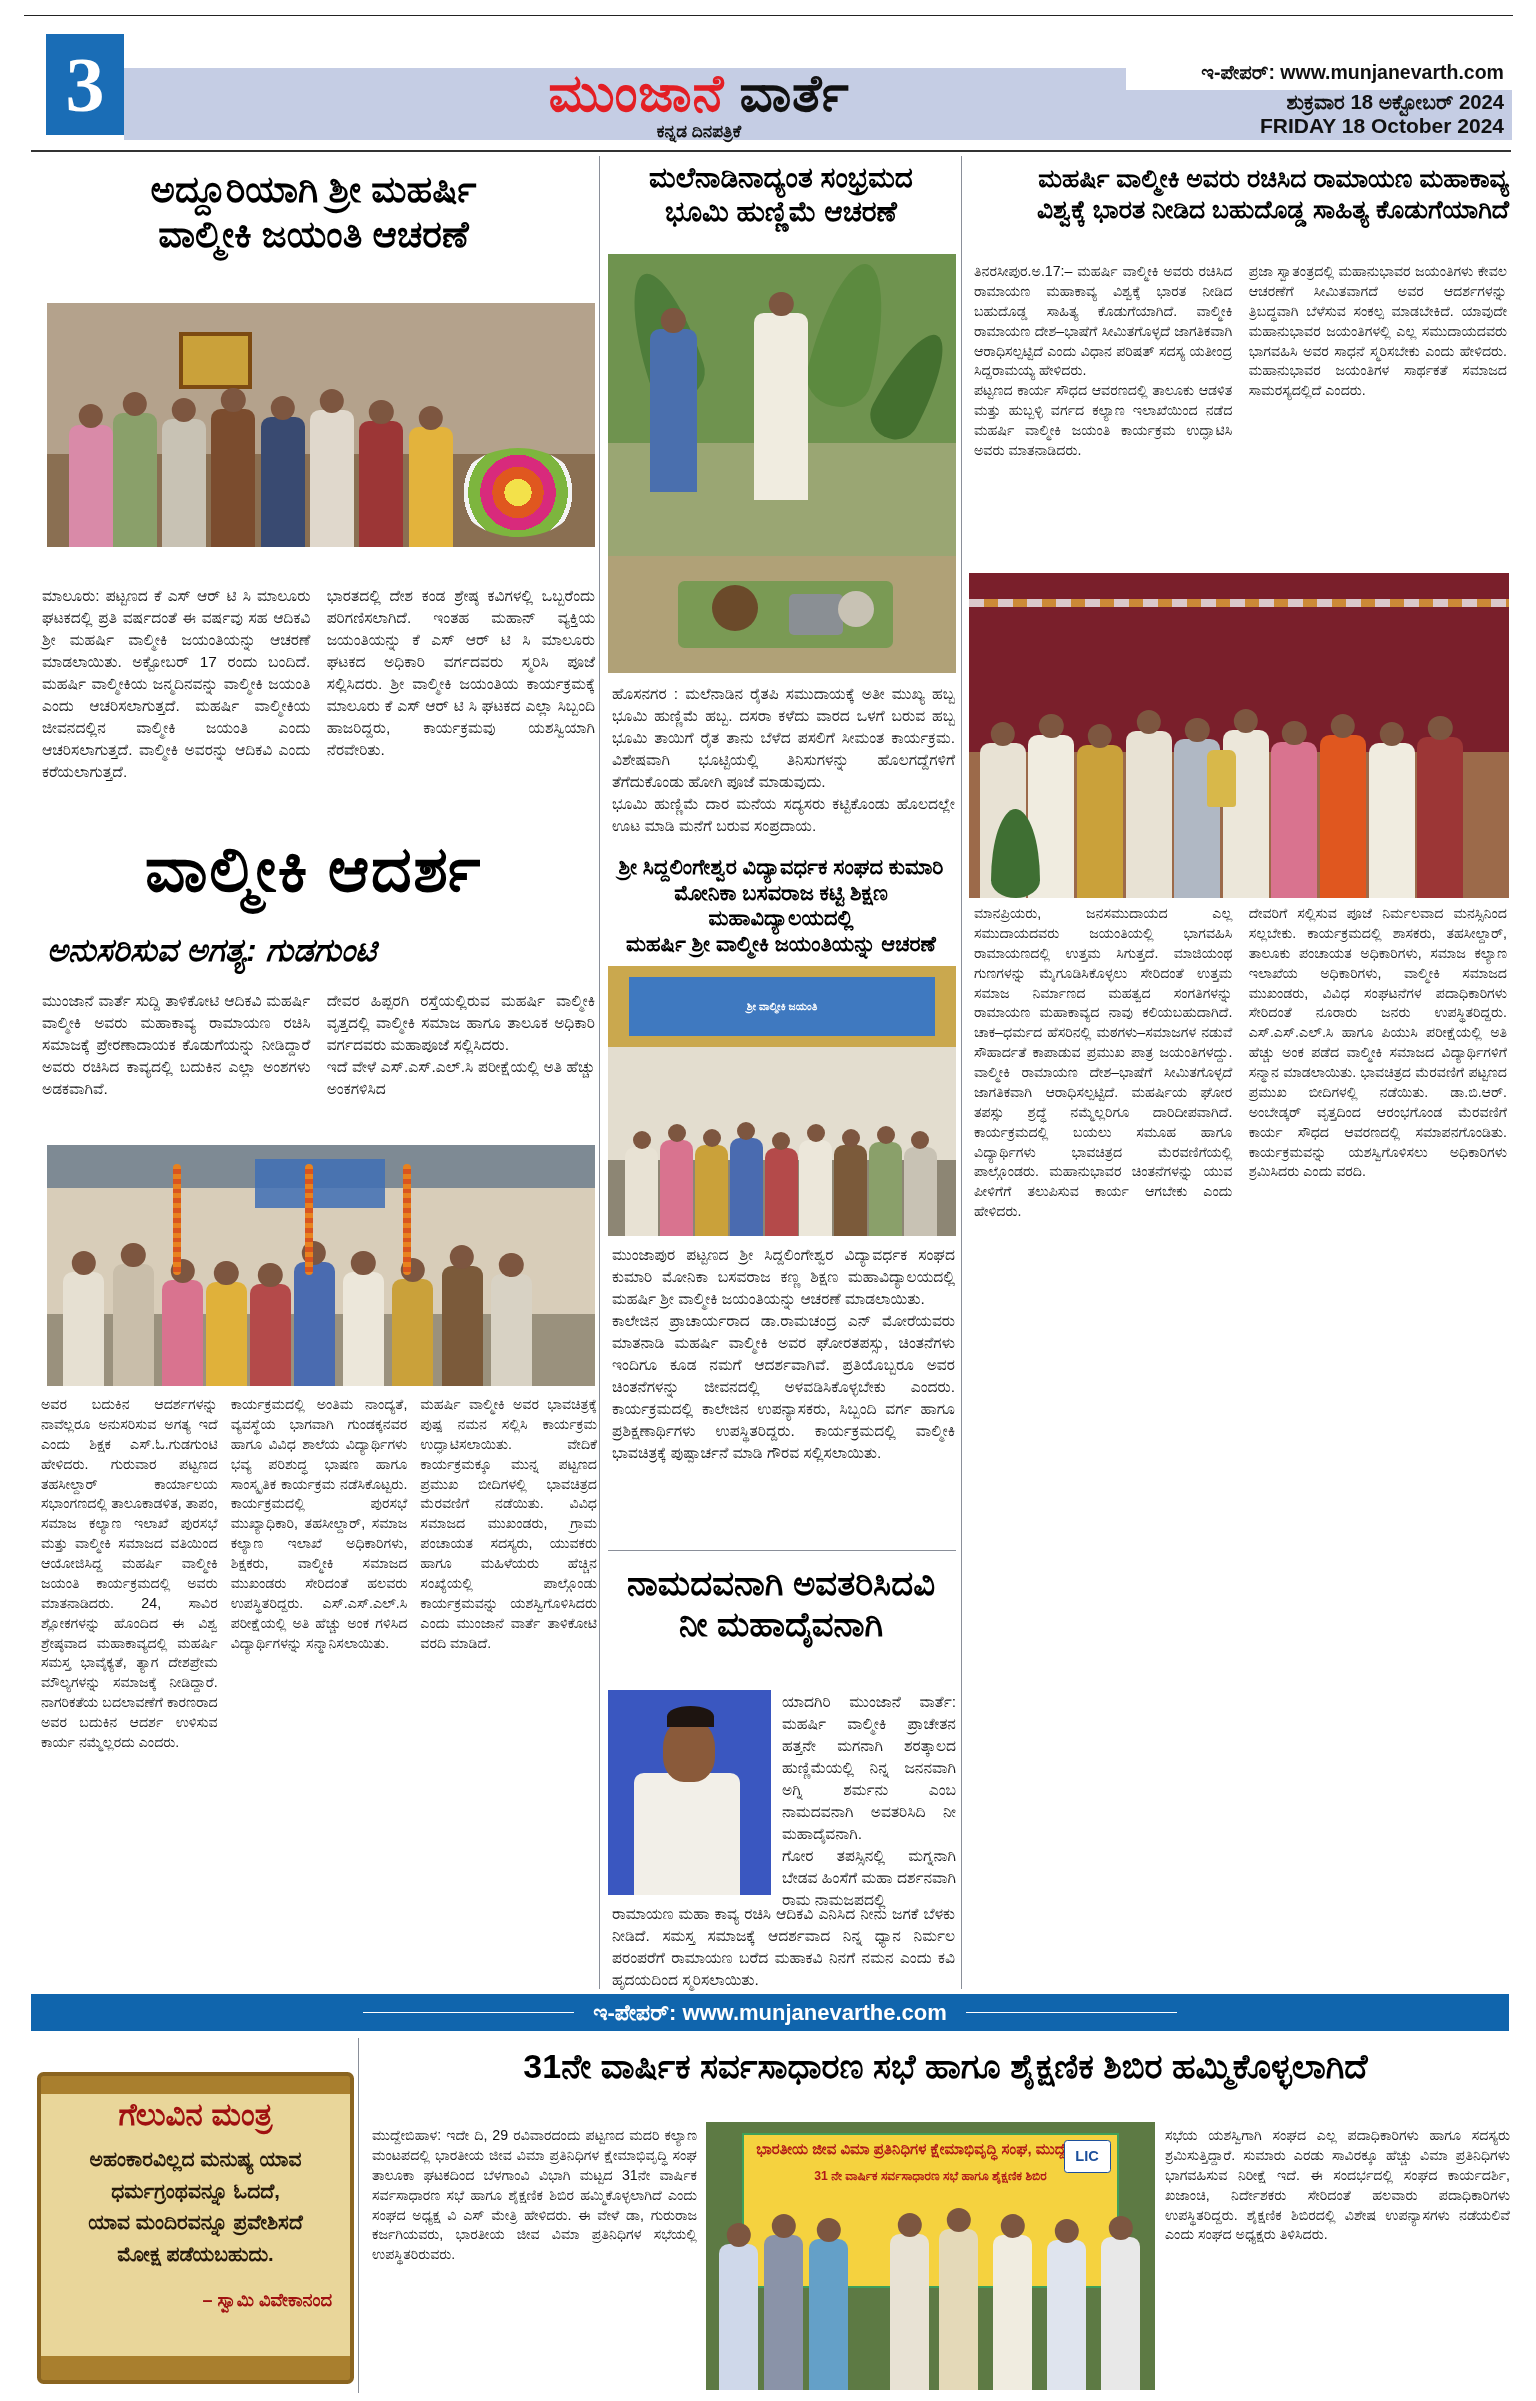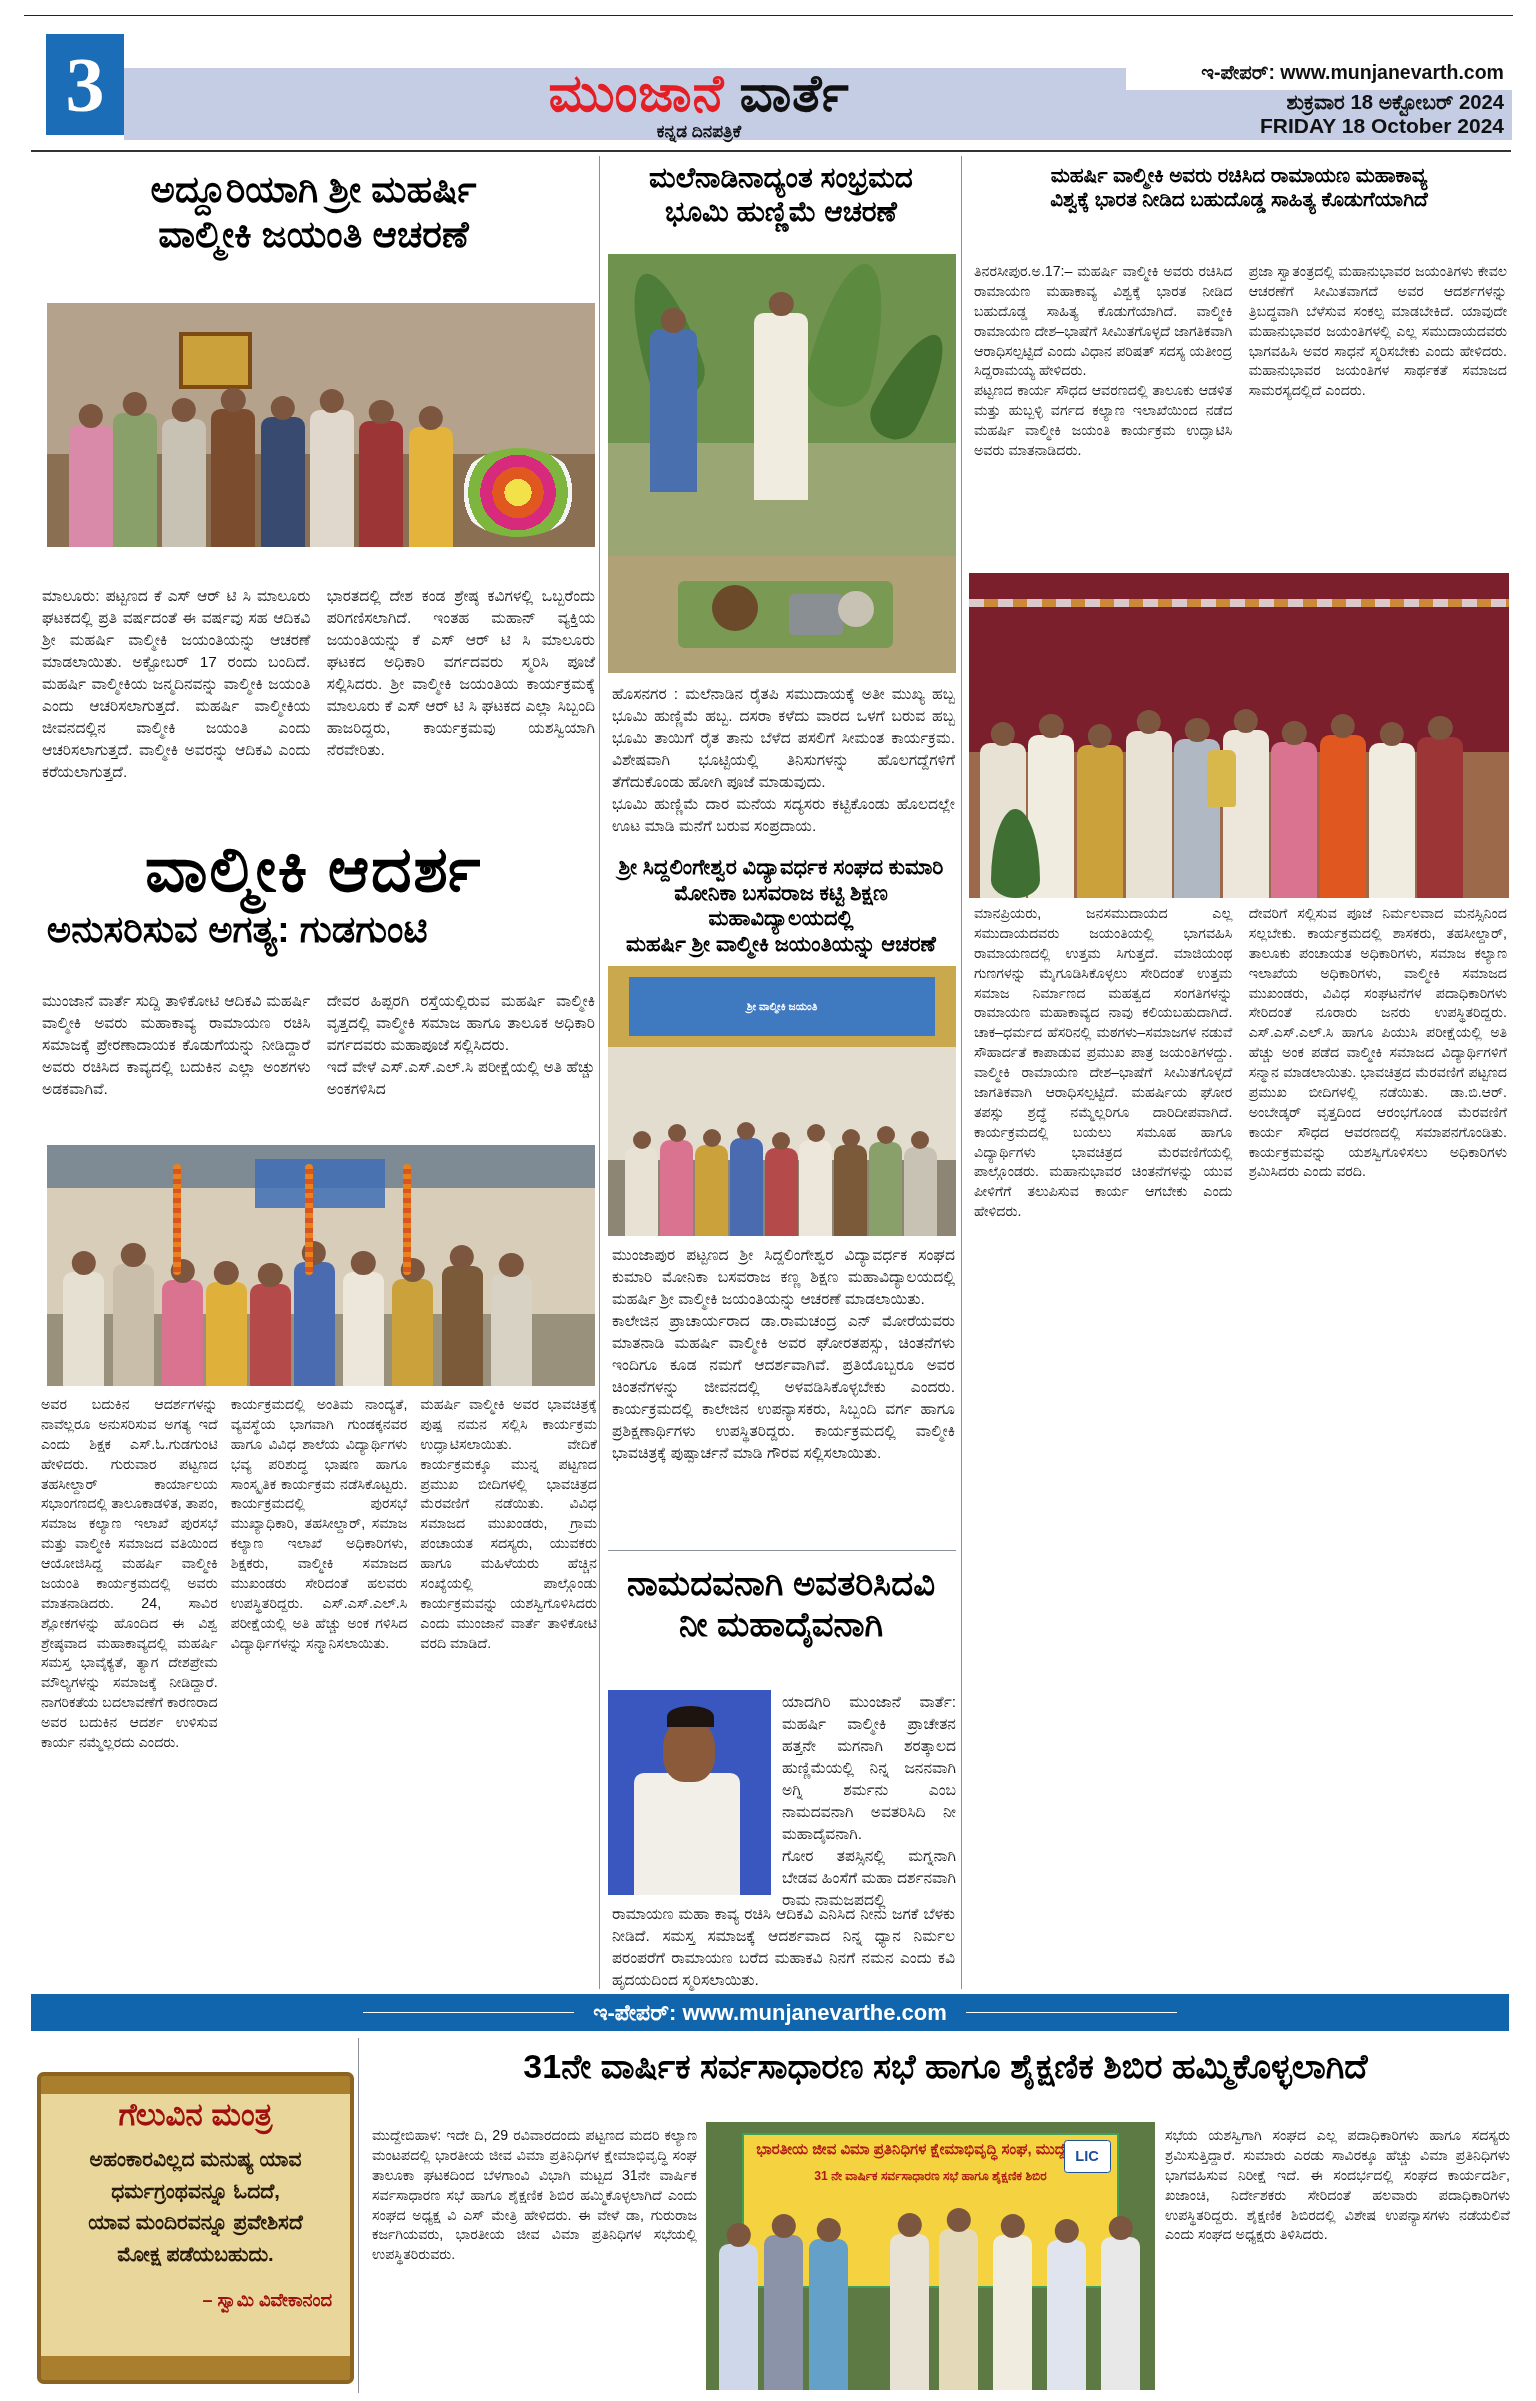--- a/index.html
+++ b/index.html
@@ -126,21 +126,21 @@
     <span class="person" style="left:66%; bottom:0; width:44px; height:120px; background:#e3b33c;"></span>
     <div class="rangoli" style="right:3%; bottom:4%; width:122px; height:89px;"></div>
   </div>
 
   <div class="abs twocol" style="left:42px; top:561px; width:553px; height:260px;margin-top:24px;">
     <div class="bodytext">ಮಾಲೂರು: ಪಟ್ಟಣದ ಕೆ ಎಸ್ ಆರ್ ಟಿ ಸಿ ಮಾಲೂರು ಘಟಕದಲ್ಲಿ ಪ್ರತಿ ವರ್ಷದಂತೆ ಈ ವರ್ಷವು ಸಹ ಆದಿಕವಿ ಶ್ರೀ ಮಹರ್ಷಿ ವಾಲ್ಮೀಕಿ ಜಯಂತಿಯನ್ನು ಆಚರಣೆ ಮಾಡಲಾಯಿತು. ಅಕ್ಟೋಬರ್ 17 ರಂದು ಬಂದಿದೆ. ಮಹರ್ಷಿ ವಾಲ್ಮೀಕಿಯ ಜನ್ಮದಿನವನ್ನು ವಾಲ್ಮೀಕಿ ಜಯಂತಿ ಎಂದು ಆಚರಿಸಲಾಗುತ್ತದೆ. ಮಹರ್ಷಿ ವಾಲ್ಮೀಕಿಯ ಜೀವನದಲ್ಲಿನ ವಾಲ್ಮೀಕಿ ಜಯಂತಿ ಎಂದು ಆಚರಿಸಲಾಗುತ್ತದೆ. ವಾಲ್ಮೀಕಿ ಅವರನ್ನು ಆದಿಕವಿ ಎಂದು ಕರೆಯಲಾಗುತ್ತದೆ.</div>
     <div class="bodytext">ಭಾರತದಲ್ಲಿ ದೇಶ ಕಂಡ ಶ್ರೇಷ್ಠ ಕವಿಗಳಲ್ಲಿ ಒಬ್ಬರೆಂದು ಪರಿಗಣಿಸಲಾಗಿದೆ. ಇಂತಹ ಮಹಾನ್ ವ್ಯಕ್ತಿಯ ಜಯಂತಿಯನ್ನು ಕೆ ಎಸ್ ಆರ್ ಟಿ ಸಿ ಮಾಲೂರು ಘಟಕದ ಅಧಿಕಾರಿ ವರ್ಗದವರು ಸ್ಮರಿಸಿ ಪೂಜೆ ಸಲ್ಲಿಸಿದರು. ಶ್ರೀ ವಾಲ್ಮೀಕಿ ಜಯಂತಿಯ ಕಾರ್ಯಕ್ರಮಕ್ಕೆ ಮಾಲೂರು ಕೆ ಎಸ್ ಆರ್ ಟಿ ಸಿ ಘಟಕದ ಎಲ್ಲಾ ಸಿಬ್ಬಂದಿ ಹಾಜರಿದ್ದರು, ಕಾರ್ಯಕ್ರಮವು ಯಶಸ್ವಿಯಾಗಿ ನೆರವೇರಿತು.</div>
   </div>
 
   <div class="abs headline" style="left:37px; top:831px; width:553px; font-size:63px; letter-spacing:1.6px;">ವಾಲ್ಮೀಕಿ ಆದರ್ಶ</div>
-  <div class="abs headline" style="left:37px; top:907px; width:553px; font-size:37px; text-align:left; padding-left:9.8px;">ಅನುಸರಿಸುವ ಅಗತ್ಯ: ಗುಡಗುಂಟಿ</div>
+  <div class="abs headline" style="left:37px; top:931px; width:553px; font-size:32px; text-align:left; padding-left:9.8px;font-style:italic;">ಅನುಸರಿಸುವ ಅಗತ್ಯ: ಗುಡಗುಂಟಿ</div>
 
   <div class="abs twocol" style="left:42px; top:990px; width:553px; height:150px;">
     <div class="bodytext pre">ಮುಂಜಾನೆ ವಾರ್ತೆ ಸುದ್ದಿ ತಾಳಿಕೋಟಿ ಆದಿಕವಿ ಮಹರ್ಷಿ ವಾಲ್ಮೀಕಿ ಅವರು ಮಹಾಕಾವ್ಯ ರಾಮಾಯಣ ರಚಿಸಿ ಸಮಾಜಕ್ಕೆ ಪ್ರೇರಣಾದಾಯಕ ಕೊಡುಗೆಯನ್ನು ನೀಡಿದ್ದಾರೆ ಅವರು ರಚಿಸಿದ ಕಾವ್ಯದಲ್ಲಿ ಬದುಕಿನ ಎಲ್ಲಾ ಅಂಶಗಳು ಅಡಕವಾಗಿವೆ.</div>
     <div class="bodytext pre">ದೇವರ ಹಿಪ್ಪರಗಿ ರಸ್ತೆಯಲ್ಲಿರುವ ಮಹರ್ಷಿ ವಾಲ್ಮೀಕಿ ವೃತ್ತದಲ್ಲಿ ವಾಲ್ಮೀಕಿ ಸಮಾಜ ಹಾಗೂ ತಾಲೂಕ ಅಧಿಕಾರಿ ವರ್ಗದವರು ಮಹಾಪೂಜೆ ಸಲ್ಲಿಸಿದರು.
 ಇದೆ ವೇಳೆ ಎಸ್.ಎಸ್.ಎಲ್.ಸಿ ಪರೀಕ್ಷೆಯಲ್ಲಿ ಅತಿ ಹೆಚ್ಚು ಅಂಕಗಳಿಸಿದ</div>
   </div>
 
   <div class="photo" style="left:47px; top:1145px; width:548px; height:241px;">
     <div class="sky" style="background:linear-gradient(180deg,#7e8a94 0 18%, #d8cdb9 18% 70%, #9a917d 70% 100%);"></div>
     <div class="abs" style="left:38%; top:6%; width:130px; height:49px; background:#3f6fb5; opacity:.85;"></div>
@@ -215,21 +215,21 @@
     <span class="person" style="left:16%; bottom:0; width:106px; height:122px; background:#f2efe8;"></span>
     <div class="abs" style="left:34%; top:14%; width:52px; height:63px; background:#8a5a3a; border-radius:45% 45% 40% 40%;"></div>
     <div class="abs" style="left:36%; top:8%; width:47px; height:21px; background:#1d1410; border-radius:50% 50% 0 0;"></div>
   </div>
 
   <div class="abs bodytext pre" style="left:782px; top:1691px; width:174px; height:203px;">ಯಾದಗಿರಿ ಮುಂಜಾನೆ ವಾರ್ತೆ: ಮಹರ್ಷಿ ವಾಲ್ಮೀಕಿ ಪ್ರಾಚೇತನ ಹತ್ತನೇ ಮಗನಾಗಿ ಶರತ್ಕಾಲದ ಹುಣ್ಣಿಮೆಯಲ್ಲಿ ನಿನ್ನ ಜನನವಾಗಿ ಅಗ್ನಿ ಶರ್ಮನು ಎಂಬ ನಾಮದವನಾಗಿ ಅವತರಿಸಿದಿ ನೀ ಮಹಾದೈವನಾಗಿ.
 ಗೋರ ತಪಸ್ಸಿನಲ್ಲಿ ಮಗ್ನನಾಗಿ ಬೇಡವ ಹಿಂಸೆಗೆ ಮಹಾ ದರ್ಶನವಾಗಿ ರಾಮ ನಾಮಜಪದಲ್ಲಿ</div>
 
   <div class="abs bodytext" style="left:612px; top:1903px; width:343px; height:86px;">ರಾಮಾಯಣ ಮಹಾ ಕಾವ್ಯ ರಚಿಸಿ ಆದಿಕವಿ ಎನಿಸಿದ ನೀನು ಜಗಕೆ ಬೆಳಕು ನೀಡಿದೆ. ಸಮಸ್ತ ಸಮಾಜಕ್ಕೆ ಆದರ್ಶವಾದ ನಿನ್ನ ಧ್ಯಾನ ನಿರ್ಮಲ ಪರಂಪರೆಗೆ ರಾಮಾಯಣ ಬರೆದ ಮಹಾಕವಿ ನಿನಗೆ ನಮನ ಎಂದು ಕವಿ ಹೃದಯದಿಂದ ಸ್ಮರಿಸಲಾಯಿತು.</div>
 
-  <div class="abs headline pre" style="left:969px; top:163px; width:540px; font-size:20px;">ಮಹರ್ಷಿ ವಾಲ್ಮೀಕಿ ಅವರು ರಚಿಸಿದ ರಾಮಾಯಣ ಮಹಾಕಾವ್ಯ
+  <div class="abs headline pre" style="left:969px; top:163px; width:540px; font-size:25px;text-align:right;">ಮಹರ್ಷಿ ವಾಲ್ಮೀಕಿ ಅವರು ರಚಿಸಿದ ರಾಮಾಯಣ ಮಹಾಕಾವ್ಯ
 ವಿಶ್ವಕ್ಕೆ ಭಾರತ ನೀಡಿದ ಬಹುದೊಡ್ಡ ಸಾಹಿತ್ಯ ಕೊಡುಗೆಯಾಗಿದೆ</div>
 
   <div class="abs twocol" style="left:974px; top:262px; width:533px; height:306px;">
     <div class="smallbody pre">ತಿನರಸೀಪುರ.ಅ.17:– ಮಹರ್ಷಿ ವಾಲ್ಮೀಕಿ ಅವರು ರಚಿಸಿದ ರಾಮಾಯಣ ಮಹಾಕಾವ್ಯ ವಿಶ್ವಕ್ಕೆ ಭಾರತ ನೀಡಿದ ಬಹುದೊಡ್ಡ ಸಾಹಿತ್ಯ ಕೊಡುಗೆಯಾಗಿದೆ. ವಾಲ್ಮೀಕಿ ರಾಮಾಯಣ ದೇಶ–ಭಾಷೆಗೆ ಸೀಮಿತಗೊಳ್ಳದೆ ಜಾಗತಿಕವಾಗಿ ಆರಾಧಿಸಲ್ಪಟ್ಟಿದೆ ಎಂದು ವಿಧಾನ ಪರಿಷತ್ ಸದಸ್ಯ ಯತೀಂದ್ರ ಸಿದ್ದರಾಮಯ್ಯ ಹೇಳಿದರು.
 ಪಟ್ಟಣದ ಕಾರ್ಯ ಸೌಧದ ಆವರಣದಲ್ಲಿ ತಾಲೂಕು ಆಡಳಿತ ಮತ್ತು ಹುಬ್ಬಳ್ಳಿ ವರ್ಗದ ಕಲ್ಯಾಣ ಇಲಾಖೆಯಿಂದ ನಡೆದ ಮಹರ್ಷಿ ವಾಲ್ಮೀಕಿ ಜಯಂತಿ ಕಾರ್ಯಕ್ರಮ ಉದ್ಘಾಟಿಸಿ ಅವರು ಮಾತನಾಡಿದರು.</div>
     <div class="smallbody">ಪ್ರಜಾ ಸ್ವಾತಂತ್ರದಲ್ಲಿ ಮಹಾನುಭಾವರ ಜಯಂತಿಗಳು ಕೇವಲ ಆಚರಣೆಗೆ ಸೀಮಿತವಾಗದೆ ಅವರ ಆದರ್ಶಗಳನ್ನು ತ್ರಿಬದ್ಧವಾಗಿ ಬೆಳೆಸುವ ಸಂಕಲ್ಪ ಮಾಡಬೇಕಿದೆ. ಯಾವುದೇ ಮಹಾನುಭಾವರ ಜಯಂತಿಗಳಲ್ಲಿ ಎಲ್ಲ ಸಮುದಾಯದವರು ಭಾಗವಹಿಸಿ ಅವರ ಸಾಧನೆ ಸ್ಮರಿಸಬೇಕು ಎಂದು ಹೇಳಿದರು. ಮಹಾನುಭಾವರ ಜಯಂತಿಗಳ ಸಾರ್ಥಕತೆ ಸಮಾಜದ ಸಾಮರಸ್ಯದಲ್ಲಿದೆ ಎಂದರು.</div>
   </div>
 
   <div class="photo" style="left:969px; top:573px; width:540px; height:325px;">
     <div class="sky" style="background:linear-gradient(180deg,#7a1f2b 0 55%, #9c6a4a 55% 100%);"></div>

